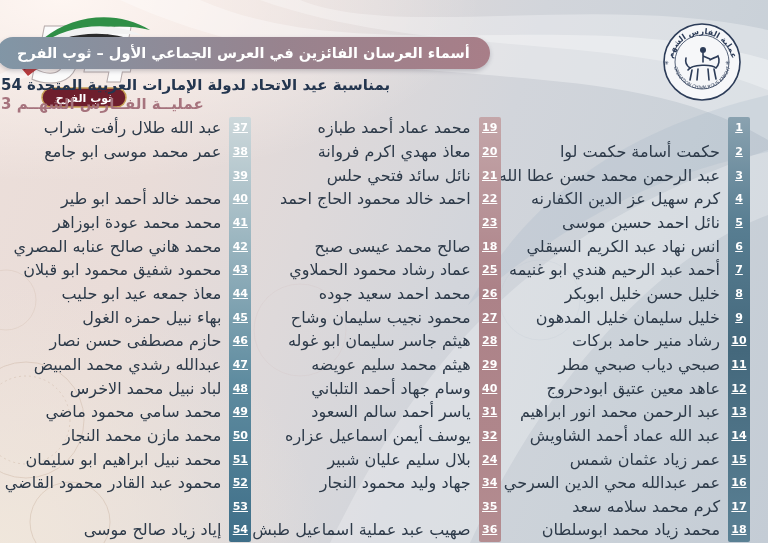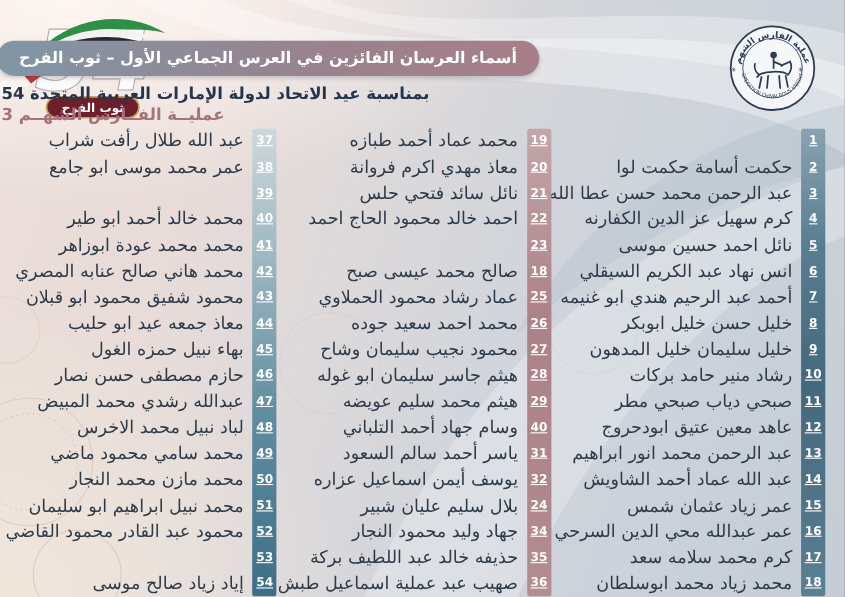--- a/index.html
+++ b/index.html
@@ -243,21 +243,20 @@
           <div class="row">
             <span class="num">24</span>
             <span class="name">بلال سليم عليان شبير</span>
           </div>
           <div class="row">
             <span class="num">34</span>
             <span class="name">جهاد وليد محمود النجار</span>
           </div>
           <div class="row">
             <span class="num">35</span>
-            <span class="name">حذيفه خالد عبد اللطيف بركة</span>
           </div>
           <div class="row">
             <span class="num">36</span>
             <span class="name">صهيب عبد عملية اسماعيل طبش</span>
           </div>
         </div>
     </div>
     <div class="col col3">
       <div class="strip"></div>
       <div class="rows">

